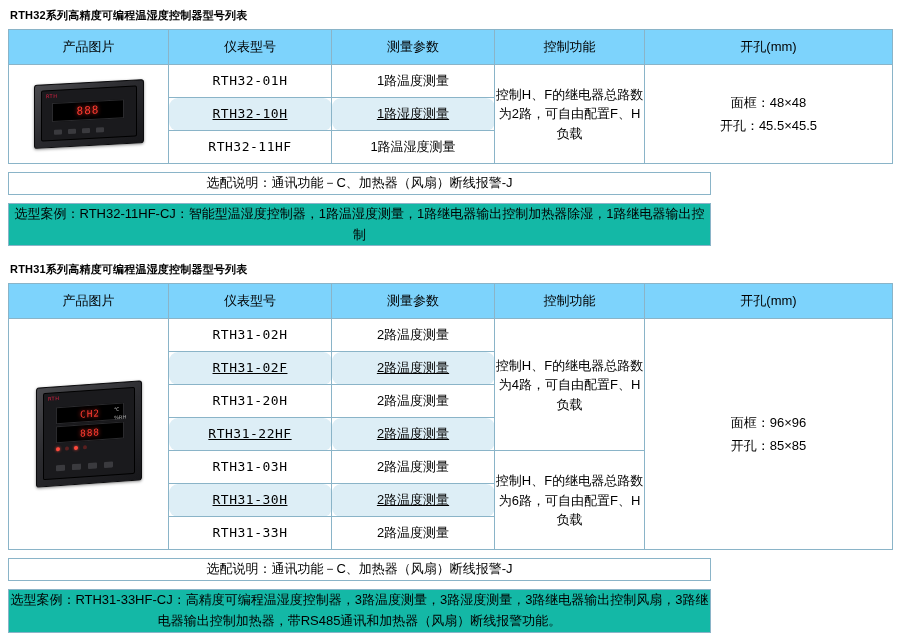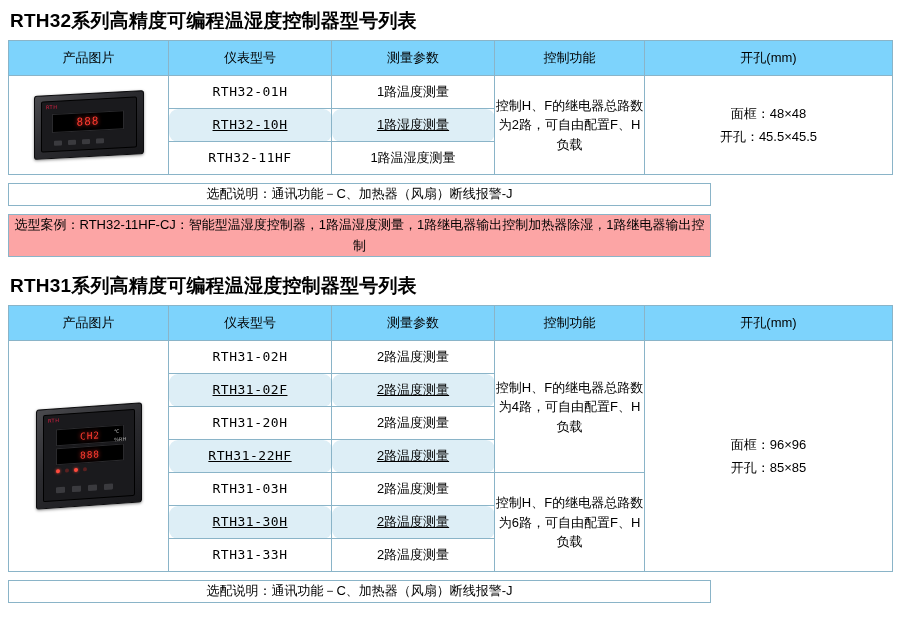--- a/index.html
+++ b/index.html
@@ -15,21 +15,21 @@
     font-size: 13px;
   }
   .page {
     position: relative;
     width: 900px;
     height: 643px;
     box-sizing: border-box;
     padding: 6px 8px 0 8px;
   }
   .section-title {
-    font-size: 19px;
+    font-size: 11px;
     font-weight: bold;
     margin: 2px 0 6px 2px;
     letter-spacing: 0.2px;
   }
   table.spec {
     border-collapse: collapse;
     width: 703px;
     table-layout: fixed;
   }
   table.spec td, table.spec th {
@@ -71,21 +71,21 @@
     line-height: 1.8;
     font-size: 13px;
   }
   .note-row td {
     text-align: left;
     padding: 7px 10px 7px 14px;
     line-height: 1.6;
     font-size: 12.8px;
   }
   .note-shaded {
-    background: #fca5a5;
+    background: #14b8a6;
   }
   .img-cell {
     background: #ffffff;
     position: relative;
   }
   .gap {
     height: 8px;
   }
   .spacer-lg {
     height: 14px;
@@ -398,14 +398,21 @@
   <table class="spec">
     <tbody>
       <tr class="note-row">
         <td>选配说明：通讯功能－C、加热器（风扇）断线报警-J</td>
       </tr>
     </tbody>
   </table>
 
   <div class="gap"></div>
 
+  <table class="spec">
+    <tbody>
+      <tr class="note-row">
+        <td class="note-shaded">选型案例：RTH31-33HF-CJ：高精度可编程温湿度控制器，3路温度测量，3路湿度测量，3路继电器输出控制风扇，3路继电器输出控制加热器，带RS485通讯和加热器（风扇）断线报警功能。</td>
+      </tr>
+    </tbody>
+  </table>
 
 </div>
 
 </body></html>

